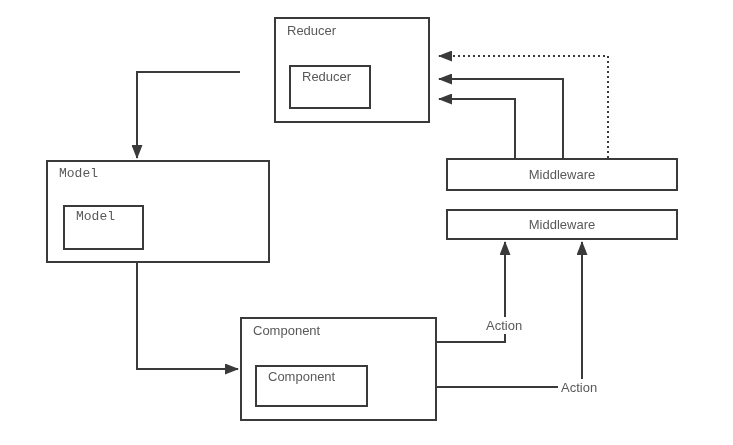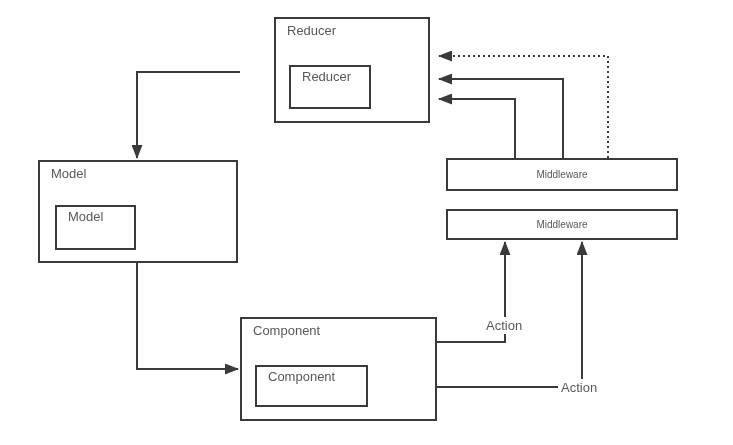--- a/index.html
+++ b/index.html
@@ -41,34 +41,34 @@
     left: 11px;
     top: 2px;
   }
   .node.lane {
     display: flex;
     align-items: center;
     justify-content: center;
   }
   .node.lane .lane-label {
     color: #595959;
-    font-size: 10px;
+    font-size: 13px;
   }
   .edge-label {
     position: absolute;
     background: #ffffff;
     color: #595959;
     font-size: 13px;
     padding: 1px 3px;
     white-space: nowrap;
   }
   
   .reducer-outer   { left: 240px; top: 17px;  width: 156px; height: 106px; margin-left: 34px; }
   .reducer-inner   { left: 13px;  top: 46px;  width: 82px;  height: 44px;  }
-  .model-outer     { left: 38px;  top: 160px; width: 200px; height: 103px; }
+  .model-outer     { left: 46px;  top: 160px; width: 224px; height: 103px; font-family: Liberation Mono, monospace; }
   .model-inner     { left: 15px;  top: 43px;  width: 81px;  height: 45px;  }
   .component-outer { left: 240px; top: 317px; width: 197px; height: 104px; text-align: center; }
   .component-inner { left: 13px;  top: 46px;  width: 113px; height: 42px;  }
   .middleware-top    { left: 446px; top: 158px; width: 232px; height: 33px; }
   .middleware-bottom { left: 446px; top: 209px; width: 232px; height: 31px; }
   .action-label-1 { left: 483px; top: 317px; }
   .action-label-2 { left: 558px; top: 379px; }
 </style>
 </head>
 <body>

